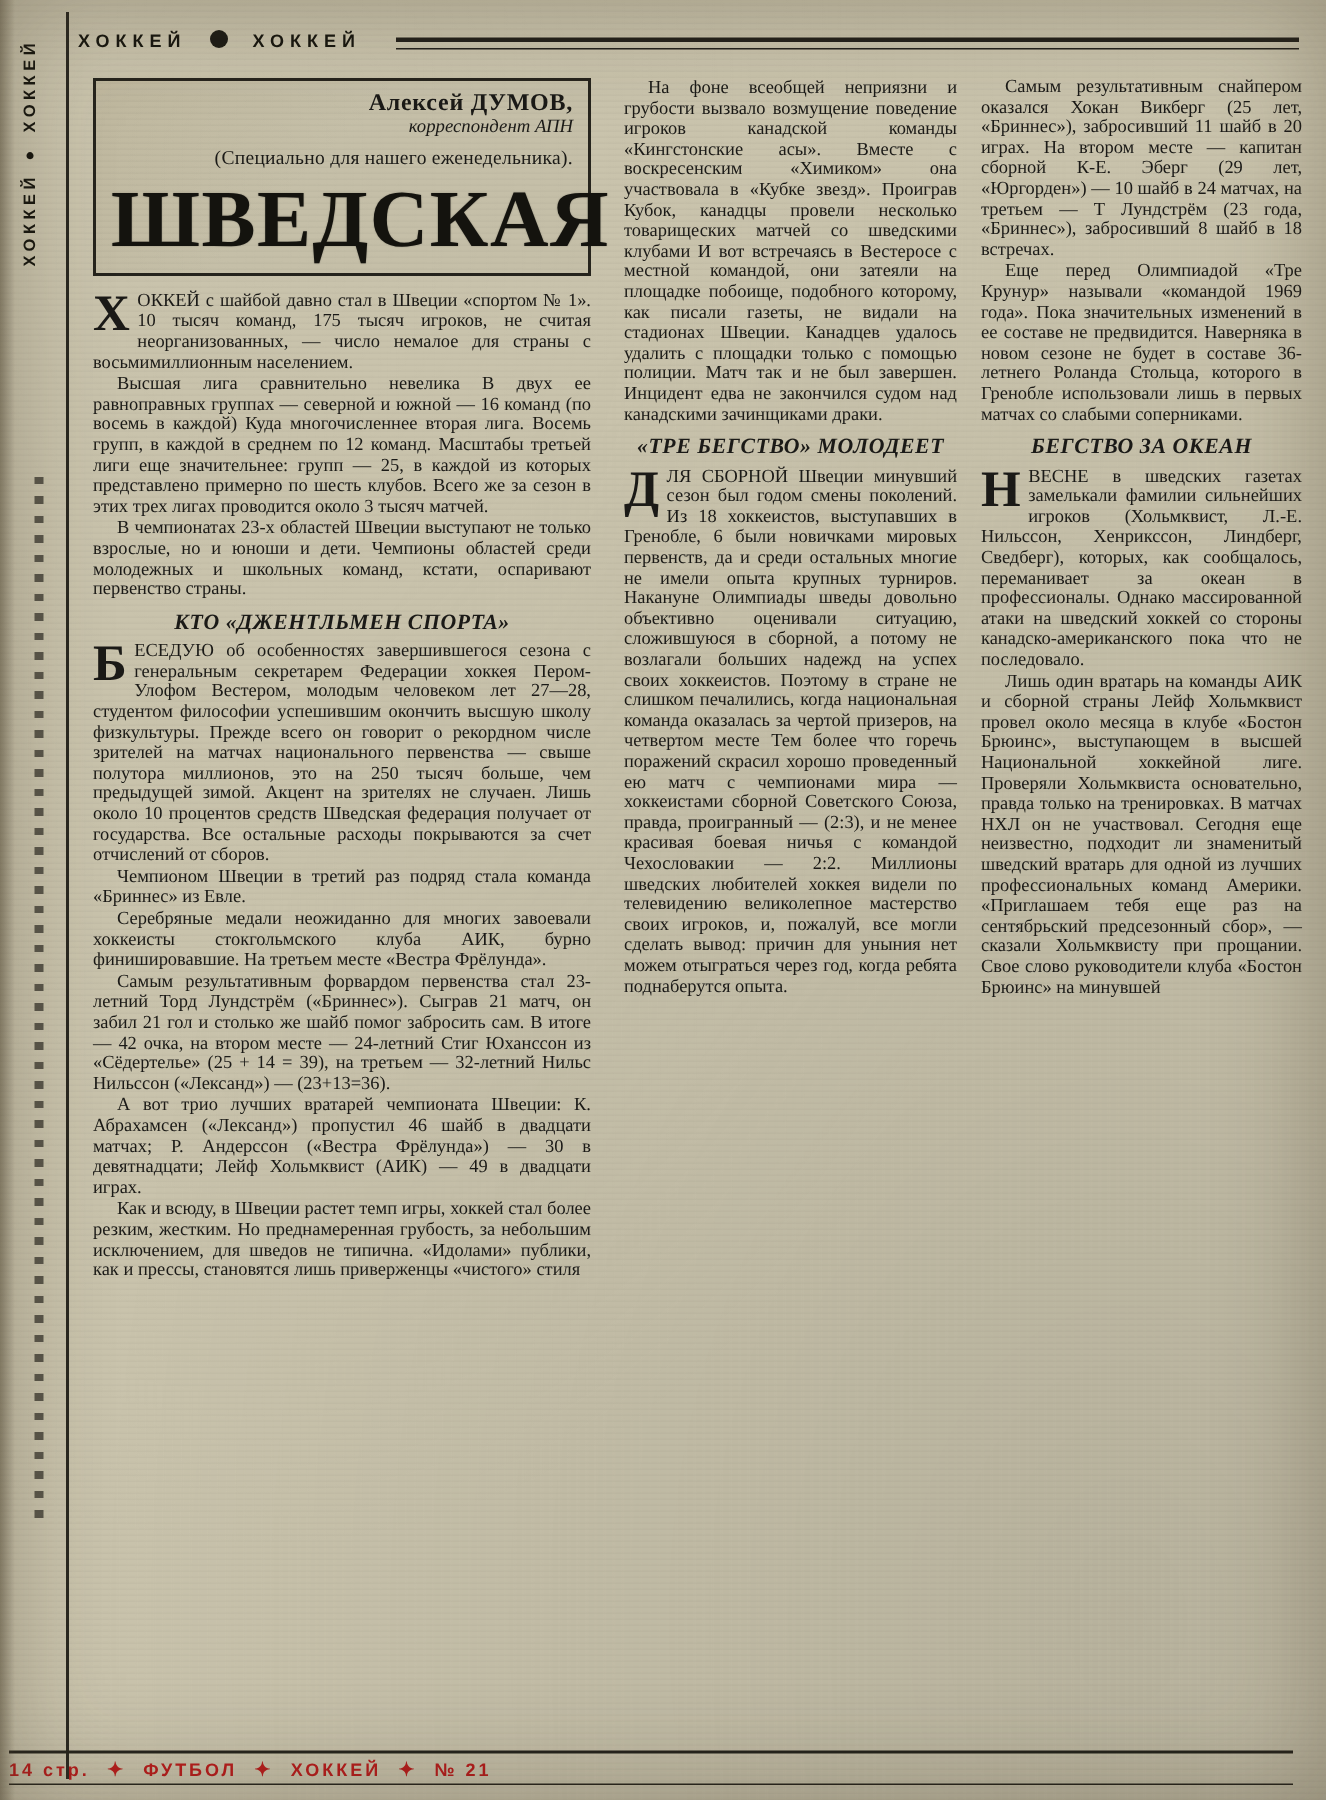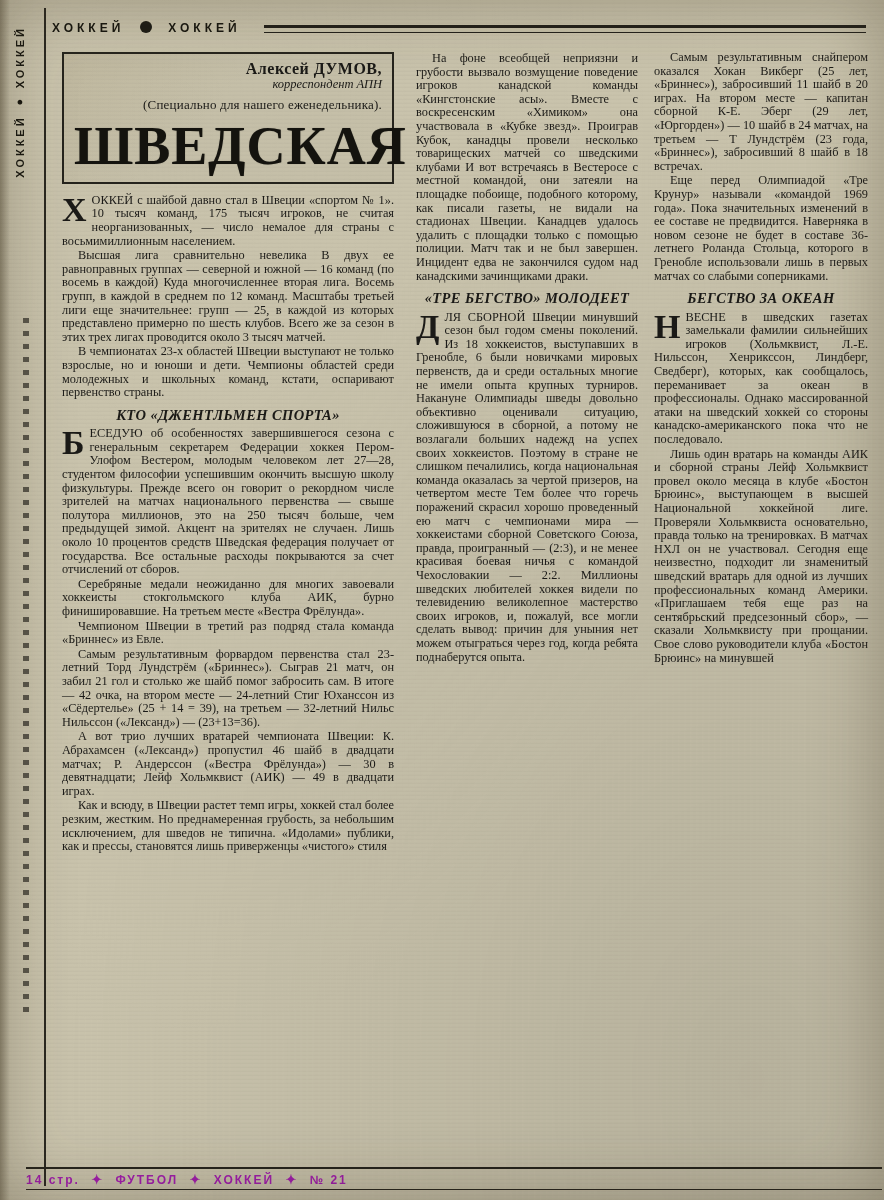--- a/index.html
+++ b/index.html
@@ -193,31 +193,31 @@
     font-weight: bold;
     font-size: 14.5px;
     letter-spacing: .4px;
     text-align: center;
     margin: 9px 0 5px 0;
   }
 
   
   .footer {
     position: absolute;
-    left: 26px;
+    left: 6px;
     bottom: 6px;
     width: 856px;
     height: 22px;
     border-top: 2px solid #26241d;
     font-family: "Liberation Sans", sans-serif;
     font-weight: bold;
     font-size: 12px;
     letter-spacing: 2px;
     padding-top: 3px;
-    color: #a21caf;
+    color: #b91c1c;
   }
   .footer .pg { display: inline-block; }
   .footer .star {
     display: inline-block;
     margin: 0 6px;
     font-size: 13px;
   }
   .footer-line2 {
     position: absolute;
     left: 0; right: 0;
@@ -257,22 +257,22 @@
         <div class="note">(Специально для нашего еженедельника).</div>
       </div>
       <div class="title">ШВЕДСКАЯ</div>
     </div>
     <div>
         <p class="dropcap noind"><span class="dc">Х</span>ОККЕЙ с шайбой давно стал в Швеции «спортом № 1». 10 тысяч команд, 175 тысяч игроков, не считая неорганизованных, — число немалое для страны с восьмимиллионным населением.</p>
         <p>Высшая лига сравнительно невелика В двух ее равноправных группах — северной и южной — 16 команд (по восемь в каждой) Куда многочисленнее вторая лига. Восемь групп, в каждой в среднем по 12 команд. Масштабы третьей лиги еще значительнее: групп — 25, в каждой из которых представлено примерно по шесть клубов. Всего же за сезон в этих трех лигах проводится около 3 тысяч матчей.</p>
         <p>В чемпионатах 23-х областей Швеции выступают не только взрослые, но и юноши и дети. Чемпионы областей среди молодежных и школьных команд, кстати, оспаривают первенство страны.</p>
         <div class="subhead">КТО «ДЖЕНТЛЬМЕН СПОРТА»</div>
         <p class="dropcap noind"><span class="dc">Б</span>ЕСЕДУЮ об особенностях завершившегося сезона с генеральным секретарем Федерации хоккея Пером-Улофом Вестером, молодым человеком лет 27—28, студентом философии успешившим окончить высшую школу физкультуры. Прежде всего он говорит о рекордном числе зрителей на матчах национального первенства — свыше полутора миллионов, это на 250 тысяч больше, чем предыдущей зимой. Акцент на зрителях не случаен. Лишь около 10 процентов средств Шведская федерация получает от государства. Все остальные расходы покрываются за счет отчислений от сборов.</p>
+        <p>Чемпионом Швеции в третий раз подряд стала команда «Бриннес» из Евле.</p>
         <p>Серебряные медали неожиданно для многих завоевали хоккеисты стокгольмского клуба АИК, бурно финишировавшие. На третьем месте «Вестра Фрёлунда».</p>
-        <p>Чемпионом Швеции в третий раз подряд стала команда «Бриннес» из Евле.</p>
         <p>Самым результативным форвардом первенства стал 23-летний Торд Лундстрём («Бриннес»). Сыграв 21 матч, он забил 21 гол и столько же шайб помог забросить сам. В итоге — 42 очка, на втором месте — 24-летний Стиг Юханссон из «Сёдертелье» (25 + 14 = 39), на третьем — 32-летний Нильс Нильссон («Лександ») — (23+13=36).</p>
         <p>А вот трио лучших вратарей чемпионата Швеции: К. Абрахамсен («Лександ») пропустил 46 шайб в двадцати матчах; Р. Андерссон («Вестра Фрёлунда») — 30 в девятнадцати; Лейф Хольмквист (АИК) — 49 в двадцати играх.</p>
         <p>Как и всюду, в Швеции растет темп игры, хоккей стал более резким, жестким. Но преднамеренная грубость, за небольшим исключением, для шведов не типична. «Идолами» публики, как и прессы, становятся лишь приверженцы «чистого» стиля</p>
       </div>
   </div>
 
   <div class="col colB">
     <div>
         <p>На фоне всеобщей неприязни и грубости вызвало возмущение поведение игроков канадской команды «Кингстонские асы». Вместе с воскресенским «Химиком» она участвовала в «Кубке звезд». Проиграв Кубок, канадцы провели несколько товарищеских матчей со шведскими клубами И вот встречаясь в Вестеросе с местной командой, они затеяли на площадке побоище, подобного которому, как писали газеты, не видали на стадионах Швеции. Канадцев удалось удалить с площадки только с помощью полиции. Матч так и не был завершен. Инцидент едва не закончился судом над канадскими зачинщиками драки.</p>
         <div class="subhead">«ТРЕ БЕГСТВО» МОЛОДЕЕТ</div>

